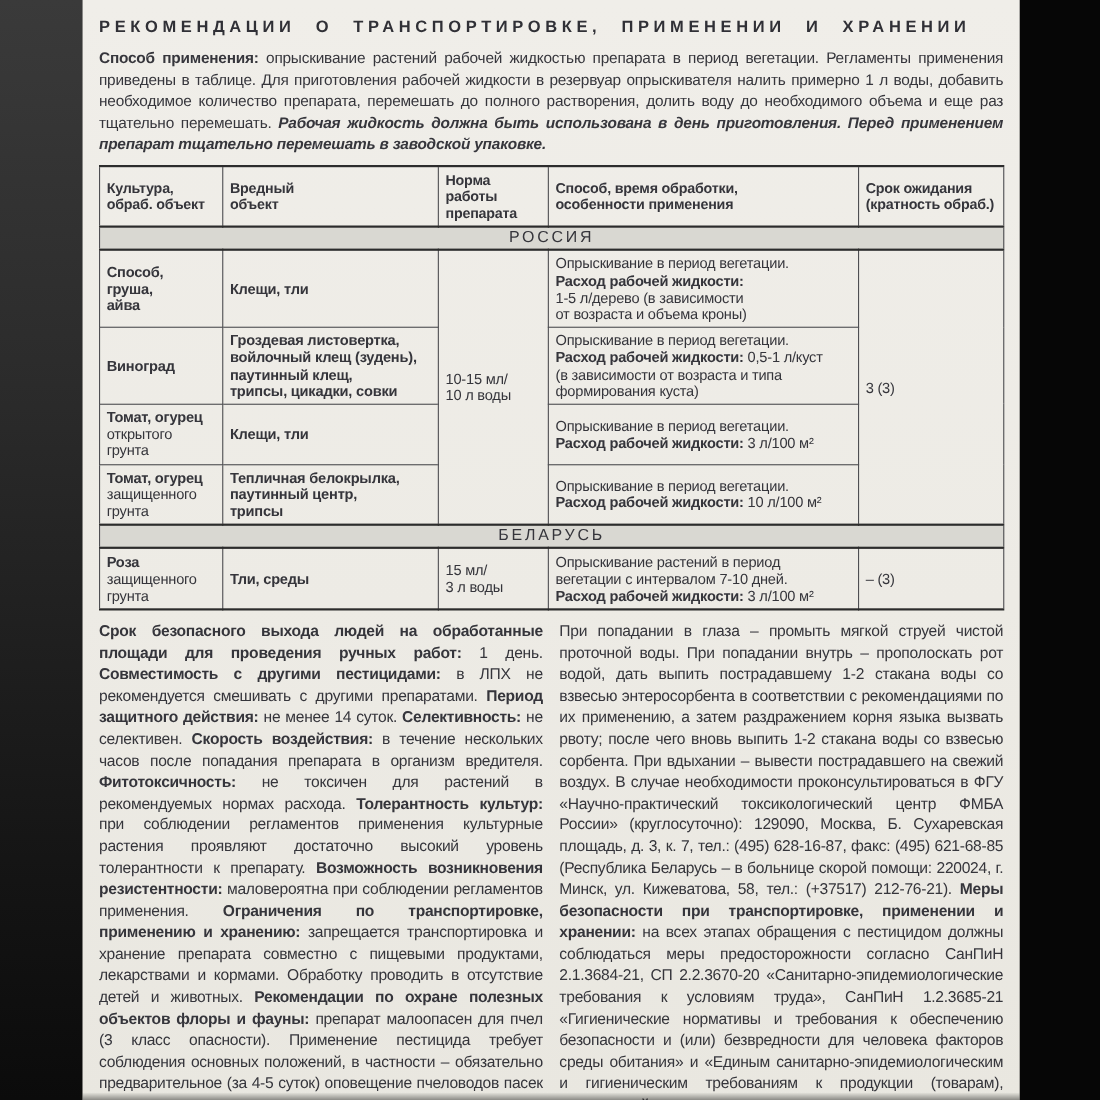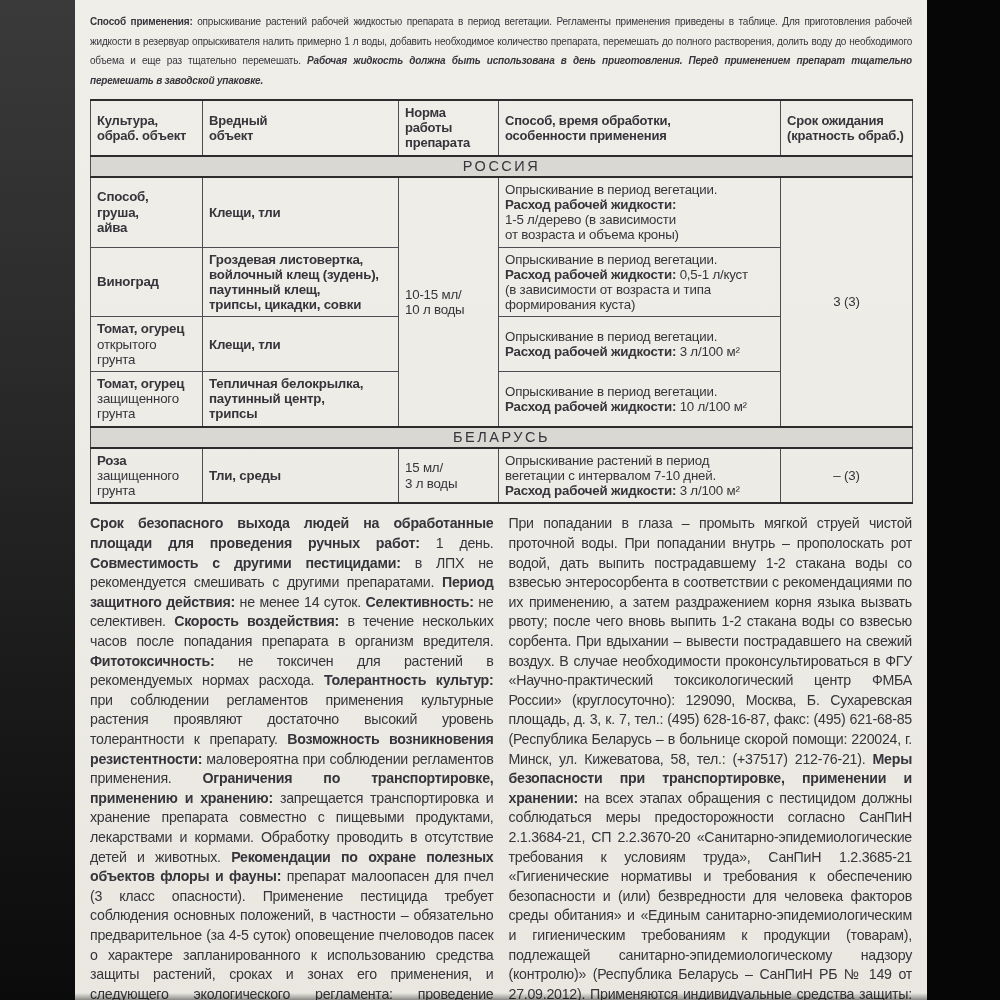--- a/index.html
+++ b/index.html
@@ -16,53 +16,54 @@
     position:absolute;left:75px;top:0;width:852px;height:1000px;
     background:linear-gradient(180deg,#f0eee9 0%,#edebe5 55%,#e9e7e0 100%);
     box-sizing:border-box;padding:12px 15px 8px 15px;
   }
   .label::after{content:"";position:absolute;left:0;right:0;bottom:0;height:7px;
     background:linear-gradient(180deg,rgba(0,0,0,0) 0%,rgba(0,0,0,.40) 100%);}
   .title{
     font-weight:bold;font-size:15px;letter-spacing:4.2px;word-spacing:10px;
     white-space:nowrap;color:#303036;padding:4px 0 10px 0;
   }
-  .intro{font-size:10px;line-height:19.5px;text-align:justify;letter-spacing:-0.2px;}
+  .intro{font-size:14px;line-height:19.5px;text-align:justify;letter-spacing:-0.2px;}
   .b{font-weight:bold;}
   .bi{font-weight:bold;font-style:italic;}
   table.apptable{
     width:822px;border-collapse:collapse;table-layout:fixed;margin-top:9px;
     border-top:2px solid #2c2c2c;border-bottom:2px solid #2c2c2c;padding-left:16px;
   }
   col.c1{width:112px}col.c2{width:196px}col.c3{width:100px}col.c4{width:282px}col.c5{width:132px}
   .apptable th,.apptable td{
     border:1px solid #4e4e52;font-size:13.3px;line-height:15.2px;
     padding:4px 6px;vertical-align:middle;text-align:left;
     white-space:pre-line;letter-spacing:-0.2px;color:#35353b;
   }
   .apptable th{font-weight:bold;font-size:13px;}
   .apptable td.band{
     background:#d9d8d2;text-align:center;font-weight:normal;font-size:14.5px;
     letter-spacing:2.5px;padding:2px 0;
     border-top:2px solid #2c2c2c;border-bottom:2px solid #2c2c2c;
   }
-  .apptable td.ctr{text-align:center;}
+  .apptable td.ctr{}
   .notes{display:flex;gap:15px;margin-top:10px;}
   .notes .colm{
     flex:1;font-size:14.2px;line-height:19.6px;text-align:justify;
     letter-spacing:-0.25px;color:#35353b;
   }
 </style>
 </head>
 <body>
 
 <div class="edge-left"></div>
 <div class="edge-right"></div>
 
 <div class="label">
+  <div class="title">РЕКОМЕНДАЦИИ О ТРАНСПОРТИРОВКЕ, ПРИМЕНЕНИИ И ХРАНЕНИИ</div>
 
   <div class="intro"><span class="b">Способ применения: </span><span>опрыскивание растений рабочей жидкостью препарата в период вегетации. Регламенты применения приведены в таблице. Для приготовления рабочей жидкости в резервуар опрыскивателя налить примерно 1 л воды, добавить необходимое количество препарата, перемешать до полного растворения, долить воду до необходимого объема и еще раз тщательно перемешать. </span><span class="bi">Рабочая жидкость должна быть использована в день приготовления. Перед применением препарат тщательно перемешать в заводской упаковке.</span></div>
 
   <table class="apptable">
     <colgroup>
       <col class="c1">
         <col class="c2">
         <col class="c3">
         <col class="c4">
         <col class="c5">

